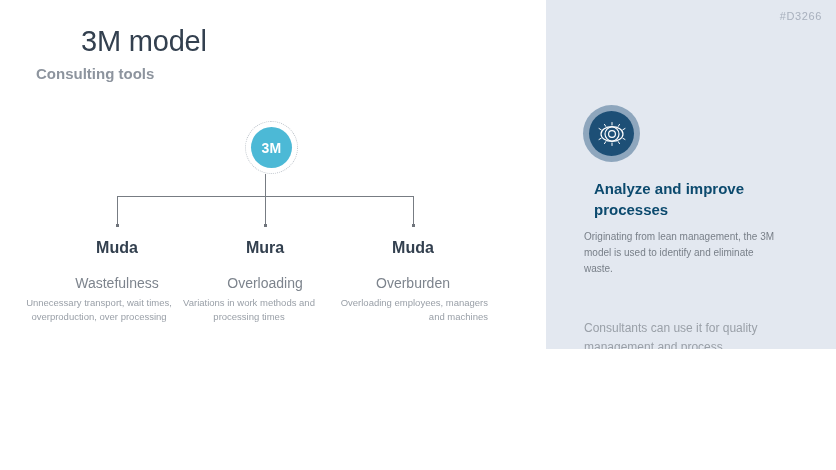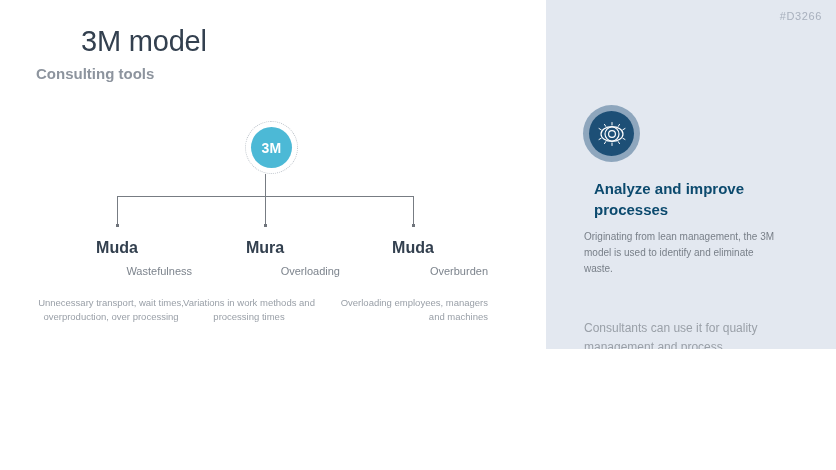--- a/index.html
+++ b/index.html
@@ -137,25 +137,24 @@
     width: 150px;
     text-align: center;
   }
   .branch-title {
     font-size: 16px;
     font-weight: bold;
     color: #33404f;
     line-height: 1.2;
   }
   .branch-sub {
-    margin-top: 8px;
-    font-size: 11px;
+    margin-top: 18px;
+    font-size: 14px;
     color: #7d848d;
     line-height: 1.2;
-    text-align: right;
   }
   .branch-desc {
     position: absolute;
     top: 296px;
     width: 150px;
     text-align: center;
     font-size: 9.5px;
     color: #9aa0a8;
     line-height: 1.48;
   }
@@ -252,21 +251,21 @@
   <div class="conn-drop" style="left:265px;"></div>
   <div class="conn-drop" style="left:413px;"></div>
   <div class="conn-dot" style="left:116px;"></div>
   <div class="conn-dot" style="left:264px;"></div>
   <div class="conn-dot" style="left:412px;"></div>
 
   <div class="branch" style="left:42px;">
     <div class="branch-title">Muda</div>
     <div class="branch-sub">Wastefulness</div>
   </div>
-  <div class="branch-desc" style="left:36px;">Unnecessary transport, wait times, overproduction, over processing</div>
+  <div class="branch-desc" style="left:24px;">Unnecessary transport, wait times, overproduction, over processing</div>
 
   <div class="branch" style="left:190px;">
     <div class="branch-title">Mura</div>
     <div class="branch-sub">Overloading</div>
   </div>
   <div class="branch-desc" style="left:174px;">Variations in work methods and processing times</div>
 
   <div class="branch" style="left:338px;">
     <div class="branch-title">Muda</div>
     <div class="branch-sub">Overburden</div>

